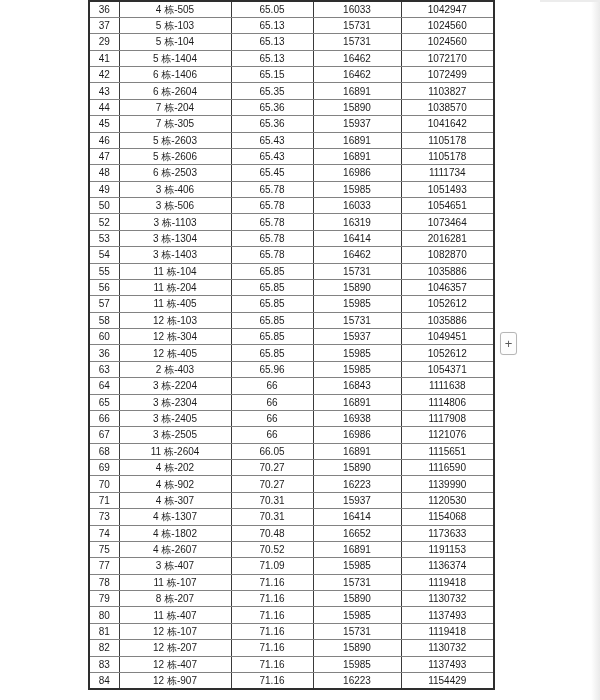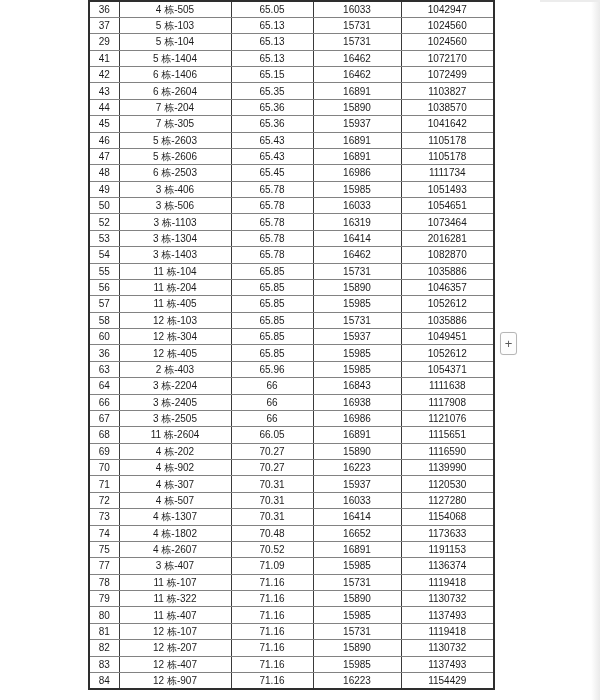--- a/index.html
+++ b/index.html
@@ -250,20 +250,27 @@
             <td>1054371</td>
           </tr>
           <tr>
             <td>64</td>
             <td>3 栋-2204</td>
             <td>66</td>
             <td>16843</td>
             <td>1111638</td>
           </tr>
           <tr>
+            <td>65</td>
+            <td>3 栋-2304</td>
+            <td>66</td>
+            <td>16891</td>
+            <td>1114806</td>
+          </tr>
+          <tr>
             <td>66</td>
             <td>3 栋-2405</td>
             <td>66</td>
             <td>16938</td>
             <td>1117908</td>
           </tr>
           <tr>
             <td>67</td>
             <td>3 栋-2505</td>
             <td>66</td>
@@ -292,27 +299,20 @@
             <td>1139990</td>
           </tr>
           <tr>
             <td>71</td>
             <td>4 栋-307</td>
             <td>70.31</td>
             <td>15937</td>
             <td>1120530</td>
           </tr>
           <tr>
-            <td>72</td>
-            <td>4 栋-507</td>
-            <td>70.31</td>
-            <td>16033</td>
-            <td>1127280</td>
-          </tr>
-          <tr>
             <td>73</td>
             <td>4 栋-1307</td>
             <td>70.31</td>
             <td>16414</td>
             <td>1154068</td>
           </tr>
           <tr>
             <td>74</td>
             <td>4 栋-1802</td>
             <td>70.48</td>
@@ -335,21 +335,21 @@
           </tr>
           <tr>
             <td>78</td>
             <td>11 栋-107</td>
             <td>71.16</td>
             <td>15731</td>
             <td>1119418</td>
           </tr>
           <tr>
             <td>79</td>
-            <td>11 栋-322</td>
+            <td>8 栋-207</td>
             <td>71.16</td>
             <td>15890</td>
             <td>1130732</td>
           </tr>
           <tr>
             <td>80</td>
             <td>11 栋-407</td>
             <td>71.16</td>
             <td>15985</td>
             <td>1137493</td>

